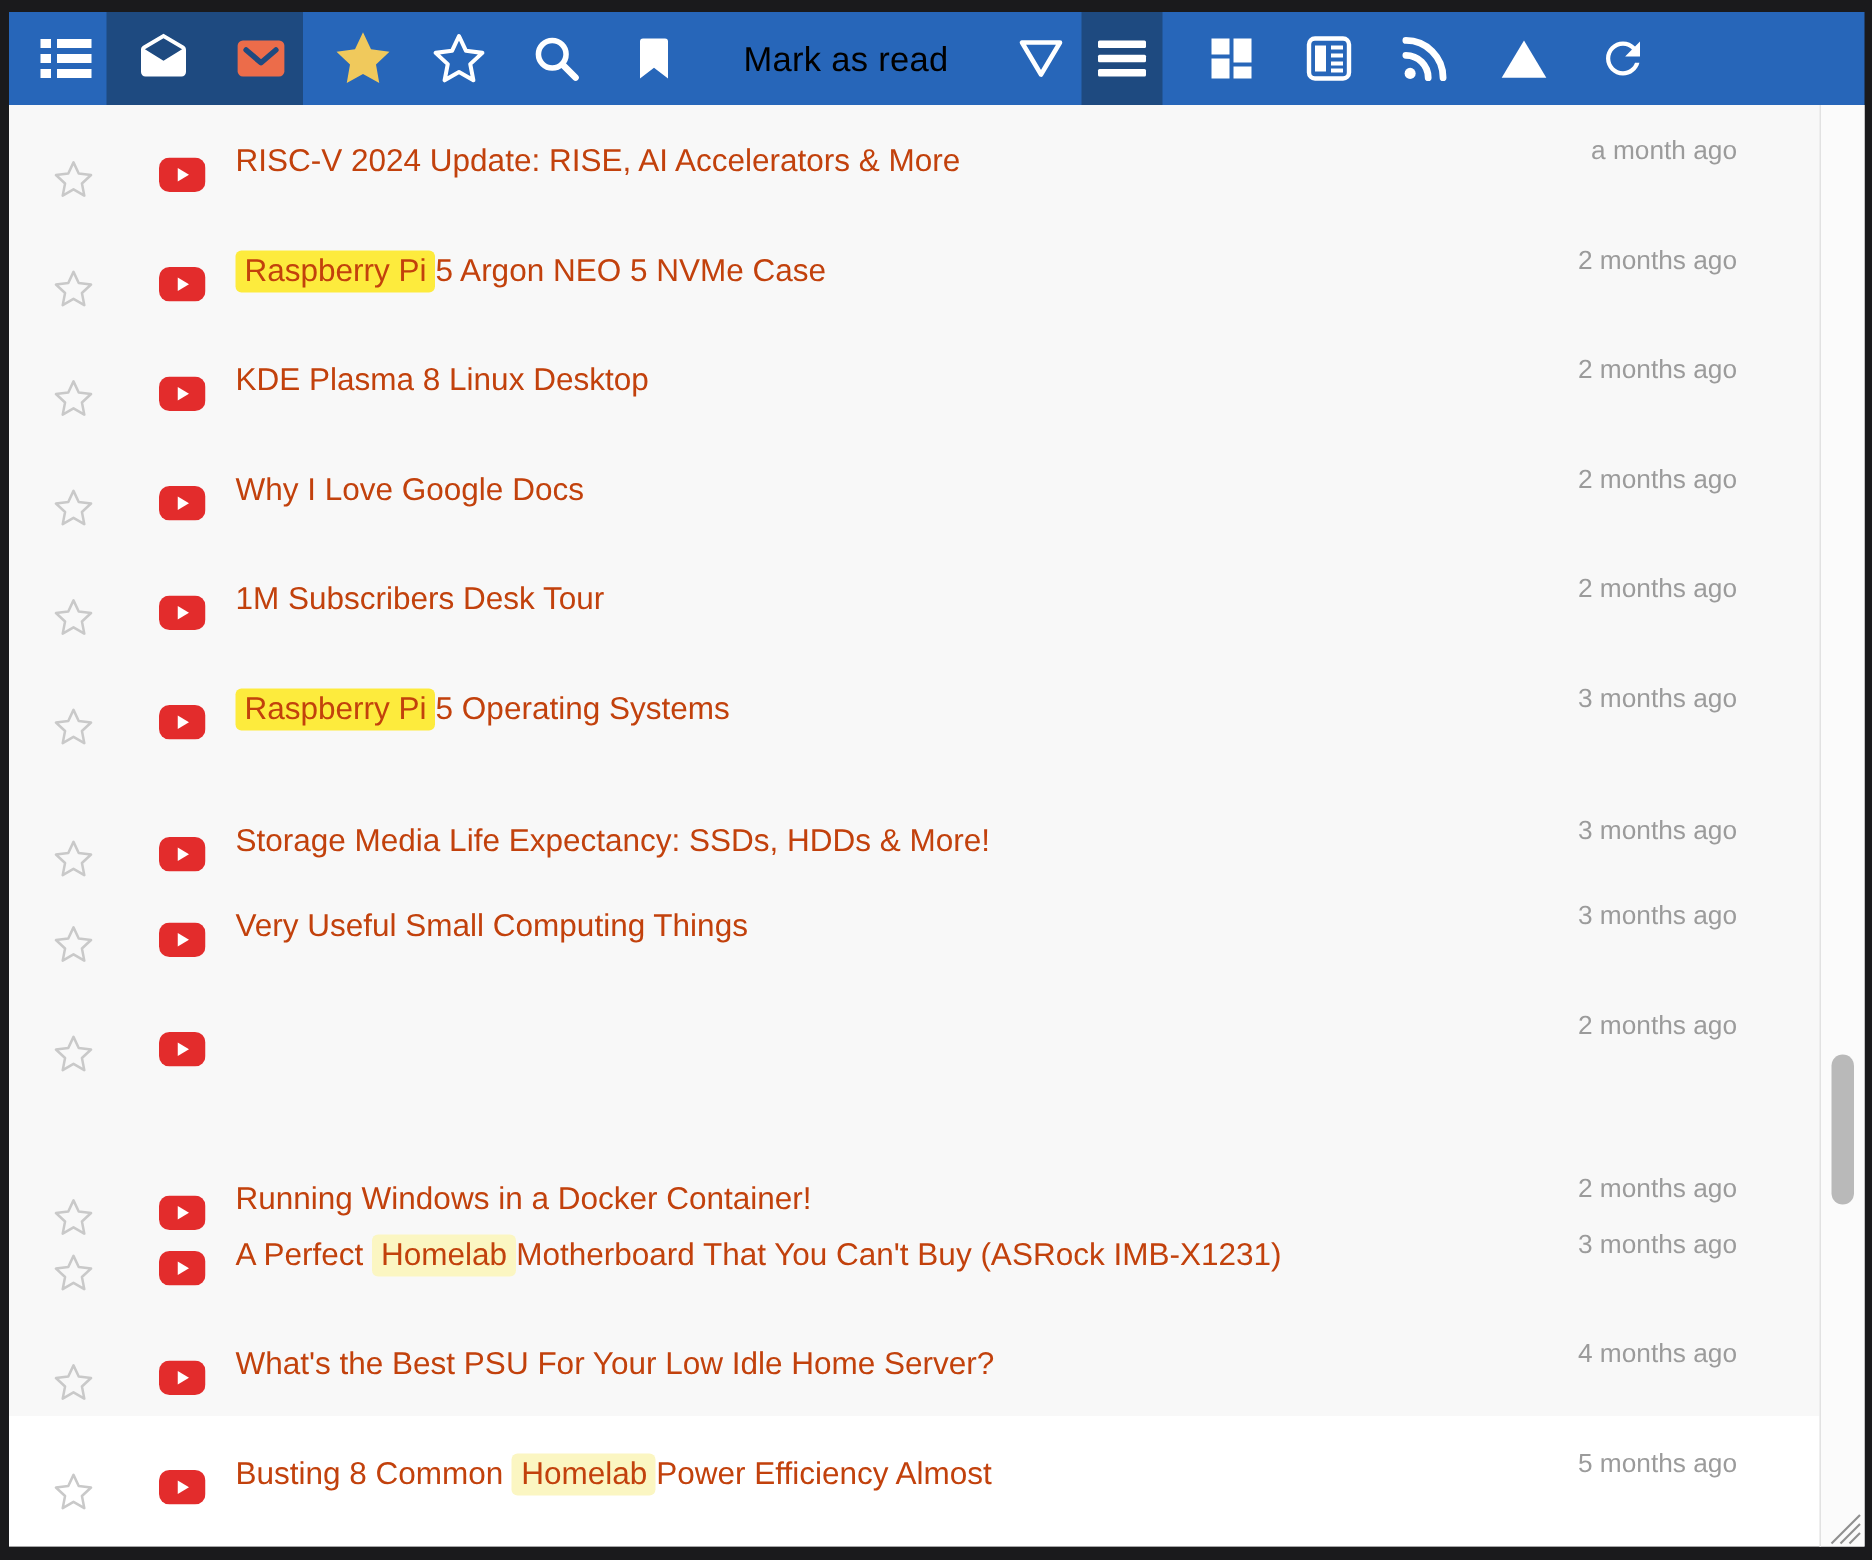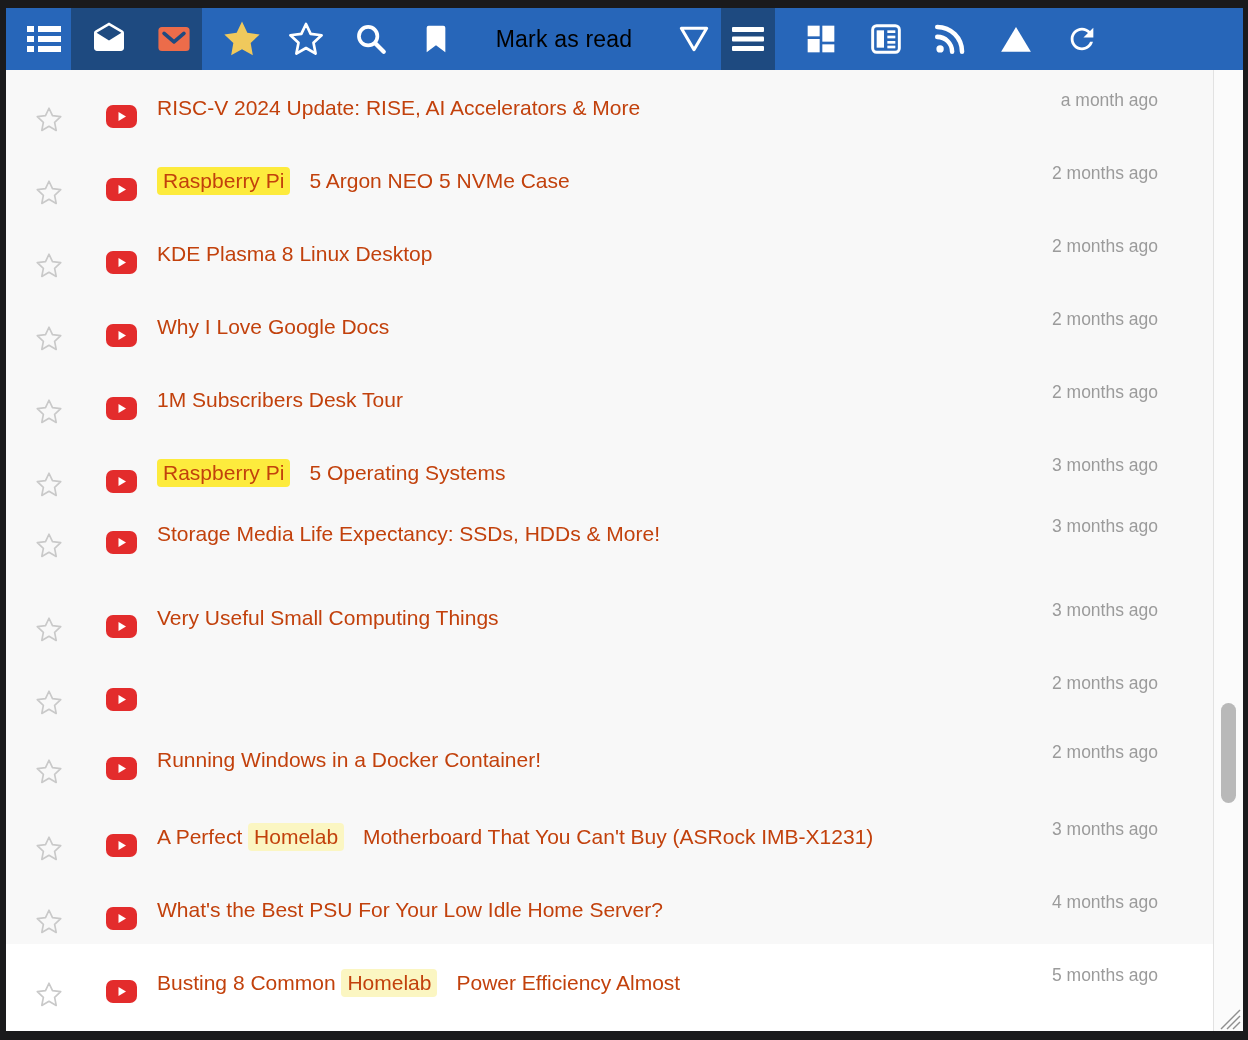--- a/index.html
+++ b/index.html
@@ -43,21 +43,21 @@
   .row .yt    { position:absolute; left:100px; top:35px; width:31px; height:23px; }
   .row .title {
     position:absolute; left:151px; top:94px; 
     font-size:21px; color:#c2410c; white-space:nowrap; line-height:28px;
   }
   .row .title { top:24px; }
   .row .time  {
     position:absolute; right:56px; top:20px;
     font-size:17.5px; color:#9b9b9b; line-height:21px; white-space:nowrap;
   }
-  .hl { border-radius:4px; padding:2px 6px 3px; margin-right:19px; }
+  .hl { border-radius:4px; padding:2px 6px 3px; margin-right:0; }
   .hl-bright { background:#fdeb3d; }
   .hl-pale   { background:#fbf6c2; }
   
   .scroll-track {
     position:absolute; left:1213px; top:70px; width:30px; height:961px;
     background:#fbfbfb; border-left:1px solid #e2e2e2;
   }
   .scroll-thumb {
     position:absolute; left:7px; top:633px; width:15px; height:100px;
     background:#b9b9b9; border-radius:8px;
@@ -273,21 +273,21 @@
     </span>
     <span class="yt">
       <svg width="31" height="23" viewBox="0 0 31 23">
         <rect x="0" y="0" width="31" height="23" rx="7" fill="#e32c2c"></rect>
         <polygon points="12.5,7 20,11.5 12.5,16" fill="#fff"></polygon>
       </svg>
     </span>
     <span class="title"><span class="hl hl-bright">Raspberry Pi</span><span>5 Operating Systems</span></span>
     <span class="time">3 months ago</span>
   </div>
-      <div class="row" style="top: 426px; padding-left: 24px;">
+      <div class="row" style="top: 453px; padding-left: 24px;">
     <span class="star">
       <svg width="28" height="27" viewBox="0 0 24 24">
         <polygon fill="none" stroke="#c9c9c9" stroke-width="1.5" stroke-linejoin="round" points="12,2 15.1,8.6 22.4,9.5 17,14.5 18.4,21.7 12,18 5.6,21.7 7,14.5 1.6,9.5 8.9,8.6"></polygon>
       </svg>
     </span>
     <span class="yt">
       <svg width="31" height="23" viewBox="0 0 31 23">
         <rect x="0" y="0" width="31" height="23" rx="7" fill="#e32c2c"></rect>
         <polygon points="12.5,7 20,11.5 12.5,16" fill="#fff"></polygon>
       </svg>
@@ -317,21 +317,21 @@
       </svg>
     </span>
     <span class="yt">
       <svg width="31" height="23" viewBox="0 0 31 23">
         <rect x="0" y="0" width="31" height="23" rx="7" fill="#e32c2c"></rect>
         <polygon points="12.5,7 20,11.5 12.5,16" fill="#fff"></polygon>
       </svg>
     </span>
     <span class="time">2 months ago</span>
   </div>
-      <div class="row" style="top: 652px; padding-left: 48px;">
+      <div class="row" style="top: 692px; padding-left: 48px;">
     <span class="star">
       <svg width="28" height="27" viewBox="0 0 24 24">
         <polygon fill="none" stroke="#c9c9c9" stroke-width="1.5" stroke-linejoin="round" points="12,2 15.1,8.6 22.4,9.5 17,14.5 18.4,21.7 12,18 5.6,21.7 7,14.5 1.6,9.5 8.9,8.6"></polygon>
       </svg>
     </span>
     <span class="yt">
       <svg width="31" height="23" viewBox="0 0 31 23">
         <rect x="0" y="0" width="31" height="23" rx="7" fill="#e32c2c"></rect>
         <polygon points="12.5,7 20,11.5 12.5,16" fill="#fff"></polygon>
       </svg>

